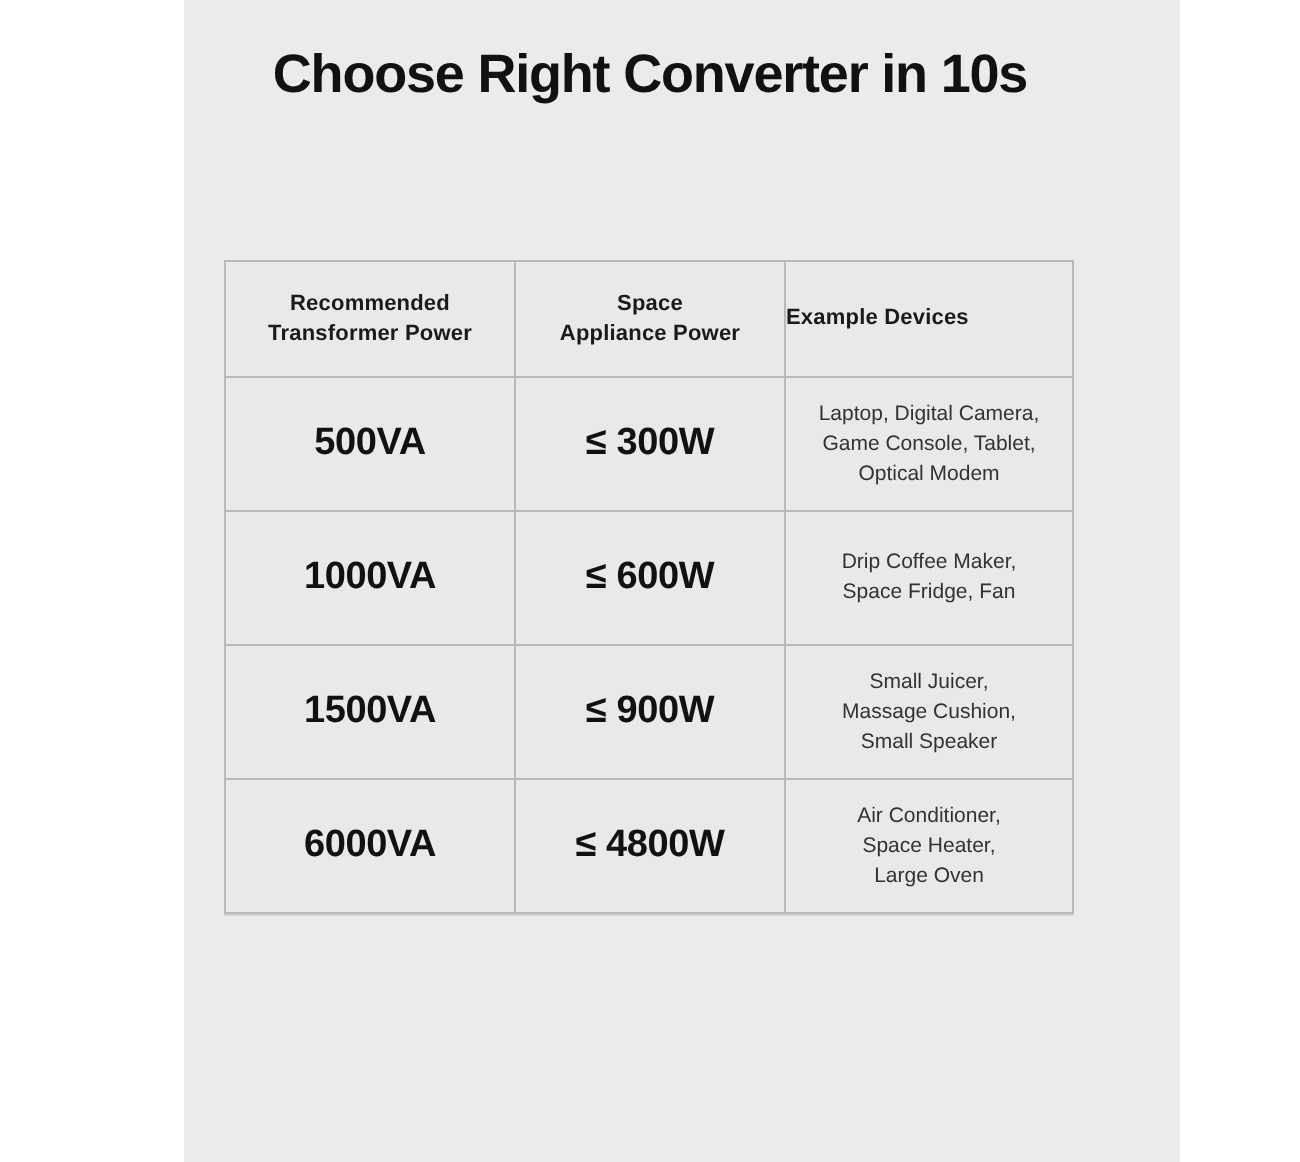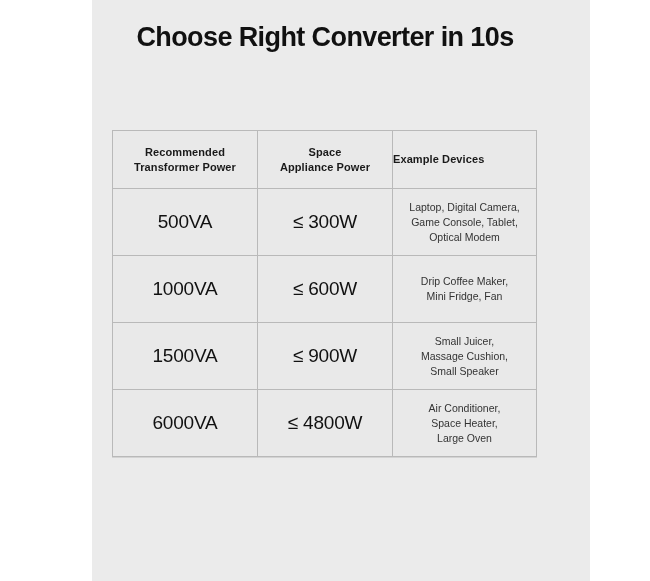--- a/index.html
+++ b/index.html
@@ -74,21 +74,21 @@
   }
   .th-center { text-align: center; padding: 0 6px; }
   .th-left   { text-align: left;   padding: 0 10px; }
 
   #power-table tbody tr { height: 67px; }
 
   td.cell-va,
   td.cell-w {
     text-align: center;
     font-size: 19px;
-    font-weight: normal;
+    font-weight: bold;
     color: #111111;
     letter-spacing: -0.2px;
     white-space: nowrap;
   }
 
   td.cell-devices {
     text-align: center;
     font-size: 10.5px;
     font-weight: normal;
     color: #333333;
@@ -133,21 +133,21 @@
           <span class="dev-line">Game Console, Tablet,</span>
           <span class="dev-line">Optical Modem</span>
         </td>
       </tr>
 
       <tr>
         <td class="cell-va">1000VA</td>
         <td class="cell-w">≤ 600W</td>
         <td class="cell-devices">
           <span class="dev-line">Drip Coffee Maker,</span>
-          <span class="dev-line">Mini Fridge, Fan</span>
+          <span class="dev-line">Space Fridge, Fan</span>
           <span class="dev-line"></span>
         </td>
       </tr>
 
       <tr>
         <td class="cell-va">1500VA</td>
         <td class="cell-w">≤ 900W</td>
         <td class="cell-devices">
           <span class="dev-line">Small Juicer,</span>
           <span class="dev-line">Massage Cushion,</span>

